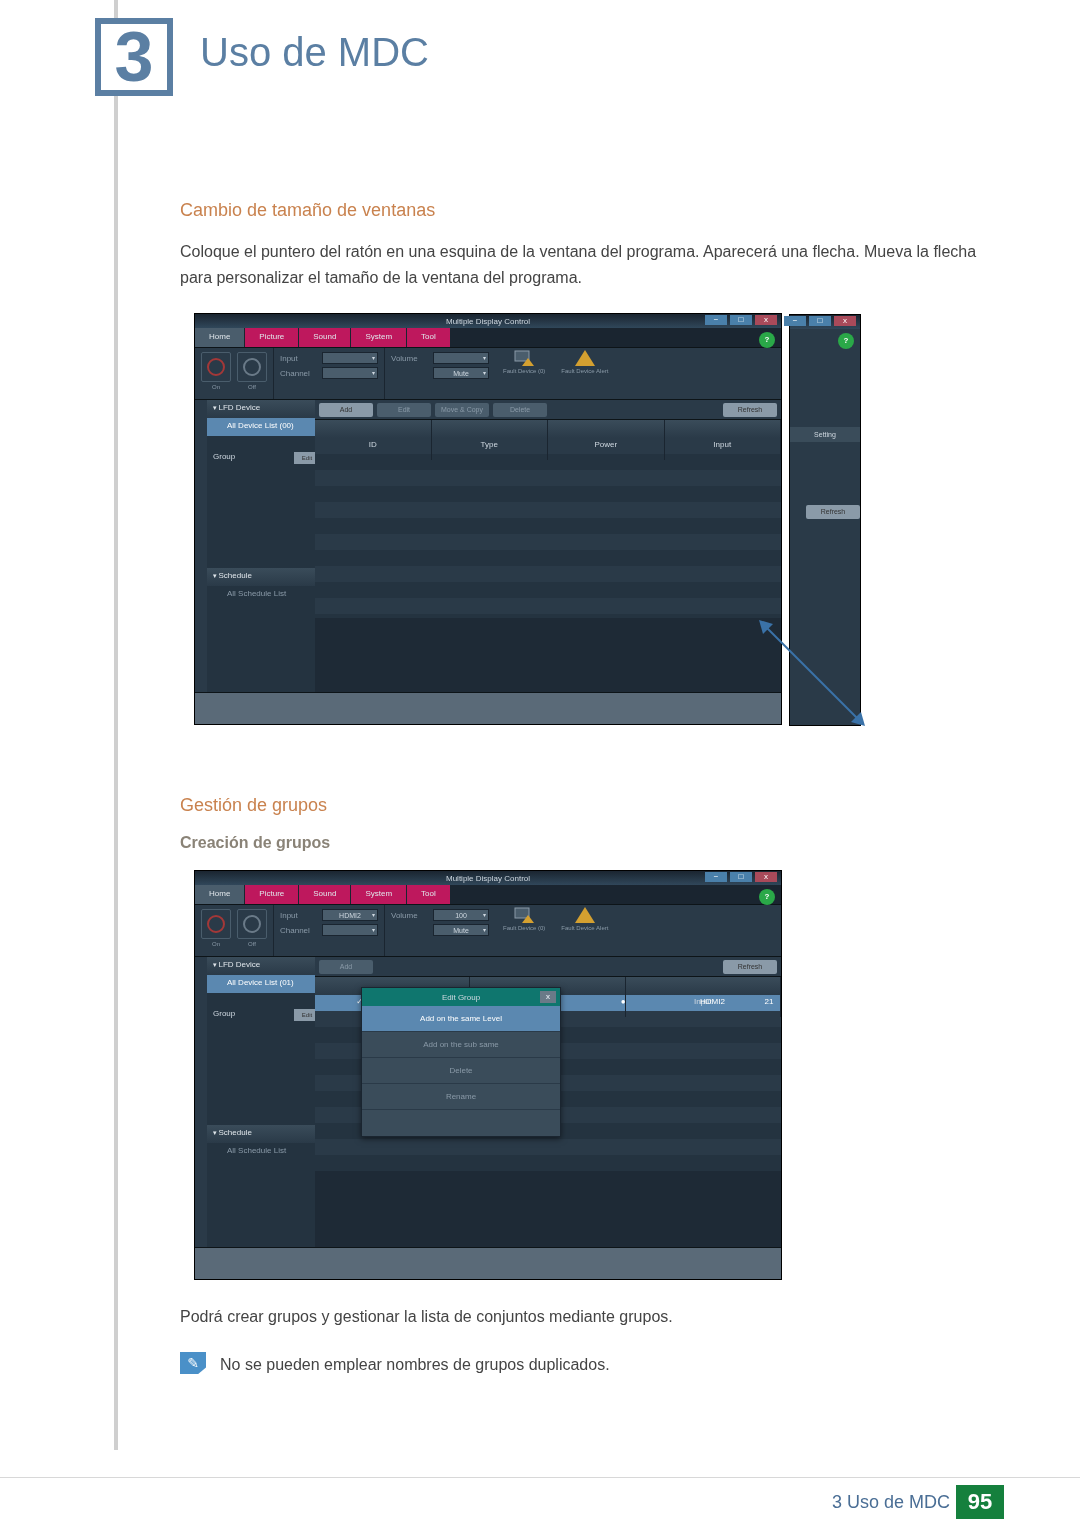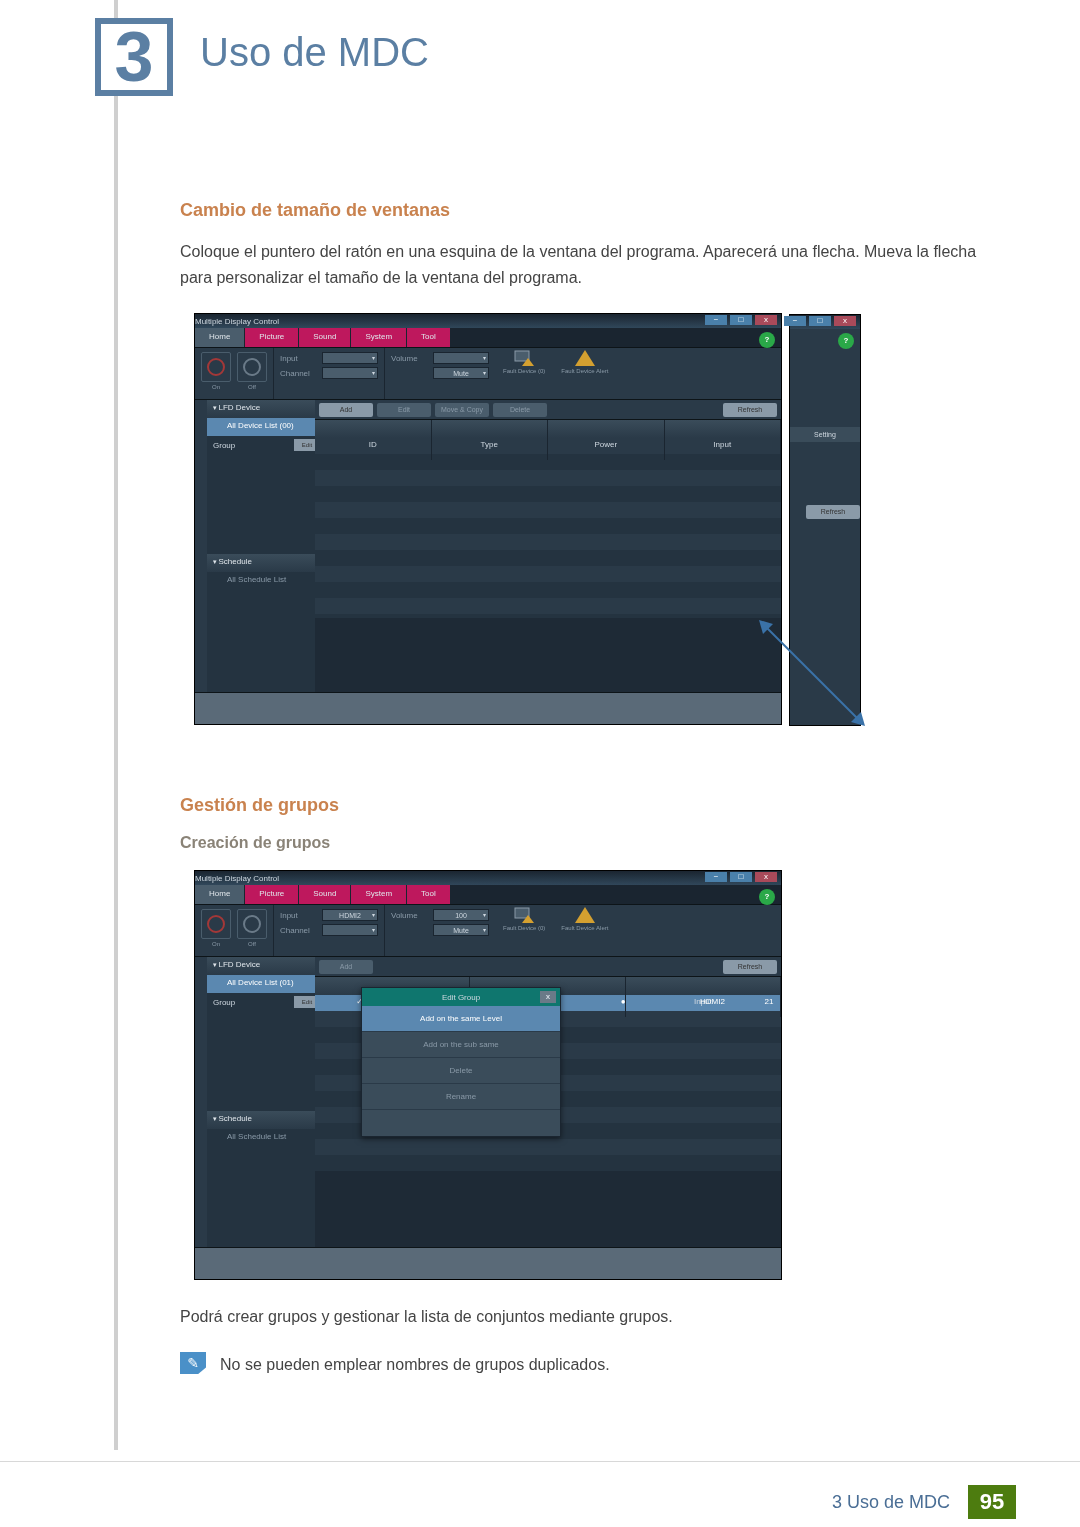--- a/index.html
+++ b/index.html
@@ -6,29 +6,29 @@
 body{font-family:Arial,Helvetica,sans-serif;background:#fff;width:1080px;position:relative}
 .page{position:relative;width:1080px;height:1527px;padding:0}
 .left-border{position:absolute;left:114px;top:0;width:4px;height:1450px;background:#cfcfcf}
 .chapter-badge{position:absolute;left:95px;top:18px;width:78px;height:78px;border:6px solid #5b7fa3;background:#fff;display:flex;align-items:center;justify-content:center}
 .chapter-num{font-size:70px;color:#5b7fa3;font-weight:bold;line-height:1}
 .chapter-title{position:absolute;left:200px;top:30px;font-size:40px;color:#5b7fa3;font-weight:400}
 .content{position:absolute;left:180px;top:200px;right:100px}
 .sec-num{color:#4a6e95;font-size:20px;margin-right:12px}
 .sec-title{color:#4a6e95;font-size:20px}
 h3.main-sec{margin-bottom:26px;font-weight:500}
-h4.sub{color:#c9824e;font-size:18px;font-weight:700;margin-bottom:18px}
+h4.sub{color:#c9824e;font-size:18px;font-weight:400;margin-bottom:18px}
 h5.sub2{color:#8a8377;font-size:16px;font-weight:700;margin-bottom:18px}
 .body-text{color:#444;font-size:16px;line-height:26px;margin-bottom:22px}
 
 
 .app-window{width:588px;height:412px;margin:0 0 70px 14px;background:#2a3a48;position:relative;font-size:8px;color:#cfd8e0;border:1px solid #000}
 .slice{position:absolute;right:-80px;top:0;width:72px;height:412px;background:#2a3a48;border:1px solid #000}
 
-.titlebar{height:14px;background:linear-gradient(#1a2530,#30475a);display:flex;align-items:center;justify-content:flex-start;position:relative}
+.titlebar{height:14px;background:linear-gradient(#1a2530,#30475a);display:flex;align-items:center;justify-content:center;position:relative}
 .win-btns{position:absolute;right:4px;top:1px;display:flex;gap:3px}
 .win-btns>span{display:inline-block;width:22px;height:10px;background:#4a80aa;text-align:center;color:#fff;line-height:10px;font-size:8px}
 .win-btns>span.close{background:#a94a5a}
 .help-circle{position:absolute;right:6px;top:18px;width:16px;height:16px;background:#2aa848;border-radius:50%;text-align:center;color:#fff;line-height:16px;font-weight:bold}
 
 .tabs{display:flex;height:20px;background:#1a2530;border-bottom:1px solid #0d1418}
 .tab{padding:4px 14px;background:#be185d;border-right:1px solid #1a2530;color:#e0e6eb}
 .tab.active{background:#4a5d6c}
 
 .toolbar{height:52px;display:flex;background:#2a3a48;border-bottom:1px solid #0d1418}
@@ -42,21 +42,21 @@
 .tb-drop{width:56px;height:12px;background:#4a5d6c;border:1px solid #1a2530;text-align:center;font-size:7px;line-height:11px;position:relative}
 .tb-drop::after{content:"▾";position:absolute;right:2px;font-size:6px}
 .fault{display:flex;flex-direction:column;align-items:center;padding:2px 8px;font-size:6px;color:#8a9aa8}
 .fault-icon{width:20px;height:18px}
 
 .sidebar{position:absolute;left:12px;top:86px;width:120px;bottom:32px;background:#243340;border-right:1px solid #0d1418}
 .sb-header{height:18px;background:linear-gradient(#3a4c5a,#2a3a48);padding:3px 6px;color:#e0e6eb}
 .sb-header.expand::before{content:"▾ ";font-size:7px}
 .sb-item{height:18px;padding:3px 20px;color:#8a9aa8}
 .sb-item.active{background:#5b88b0;color:#fff}
-.sb-group{display:flex;height:18px;align-items:center;padding:0 6px}
+.sb-group{display:flex;height:18px;padding:16px 6px}
 .sb-group .edit-btn{margin-left:auto;width:26px;height:12px;background:#8a9aa8;color:#333;font-size:6px;text-align:center;line-height:12px}
 
 .main-view{position:absolute;left:120px;top:86px;right:0;bottom:32px;background:#1e2a36}
 .btn-row{height:20px;display:flex;align-items:center;padding:0 4px;gap:4px;background:#2a3a48;border-bottom:1px solid #0d1418}
 .btn-row .spacer{flex:1}
 .small-btn{width:54px;height:14px;background:#8a9aa8;color:#333;font-size:7px;text-align:center;line-height:14px;border-radius:2px}
 .small-btn.ghost{background:#4a5d6c;color:#8a9aa8}
 .table-head{height:18px;display:flex;background:linear-gradient(#3a4c5a,#2a3a48)}
 .table-head>div{flex:1;text-align:center;padding:20px 0;border-right:1px solid #1a2530}
 .table-body{height:180px;background:repeating-linear-gradient(#2a3a48 0,#2a3a48 16px,#243340 16px,#243340 32px)}
@@ -77,23 +77,23 @@
 .popup{position:absolute;left:166px;top:116px;width:200px;height:150px;background:#3a4c5a;border:1px solid #1a2530;box-shadow:0 2px 6px rgba(0,0,0,.5)}
 .popup-title{height:18px;background:#0f766e;display:flex;align-items:center;justify-content:center;position:relative}
 .popup-title .x{position:absolute;right:4px;width:16px;height:12px;background:#6a7a88;text-align:center;line-height:12px;font-weight:bold}
 .popup-row{height:26px;display:flex;align-items:center;justify-content:center;border-bottom:1px solid #2a3a48;font-size:8px;color:#8a9aa8}
 .popup-row.active{background:#5b88b0;color:#fff}
 
 .hdmi-row{background:#5b88b0;height:16px;display:flex;color:#fff}
 .hdmi-row>div{flex:1;text-align:center;padding:2px}
 
 
-.footer{position:absolute;bottom:0;left:0;right:0;height:66px;border-top:1px solid #d8d8d8}
+.footer{position:absolute;bottom:0;left:0;right:0;height:50px;border-top:1px solid #d8d8d8}
 .footer-text{position:absolute;right:130px;bottom:14px;color:#4a6e95;font-size:18px}
-.page-num-box{position:absolute;right:64px;bottom:8px;width:48px;height:34px;background:#4d7c0f;color:#fff;display:flex;align-items:center;justify-content:center;font-size:22px;font-weight:bold}
+.page-num-box{position:absolute;right:76px;bottom:8px;width:48px;height:34px;background:#15803d;color:#fff;display:flex;align-items:center;justify-content:center;font-size:22px;font-weight:bold}
 
 .note-row{display:flex;align-items:flex-start;gap:14px}
 .note-icon{width:26px;height:22px;background:#4a90c8;display:flex;align-items:center;justify-content:center;color:#fff;font-size:14px;clip-path:polygon(0 0,100% 0,100% 70%,70% 100%,0 100%)}
 </style>
 </head>
 <body>
 
 <div class="page">
   <div class="left-border"></div>
 

